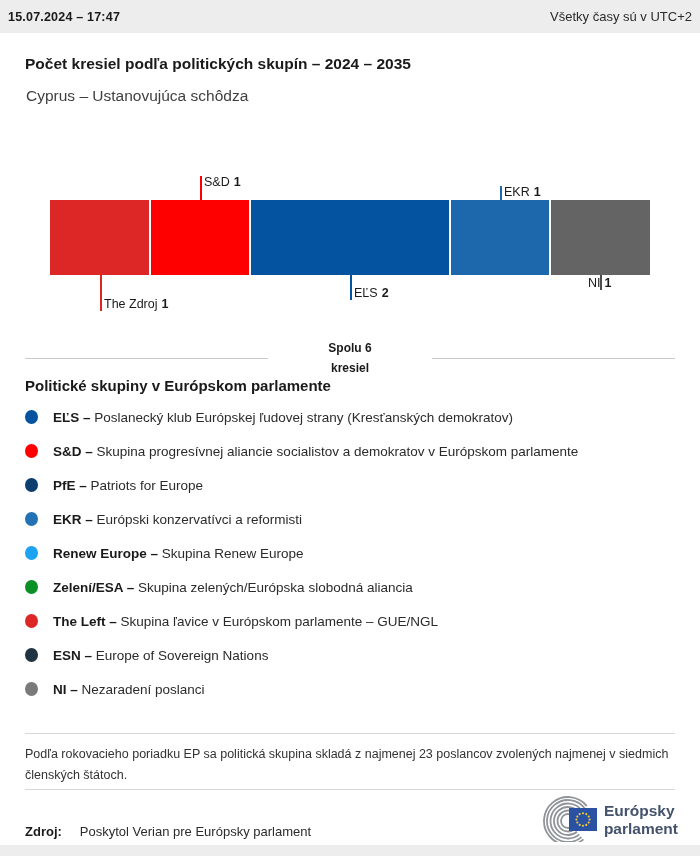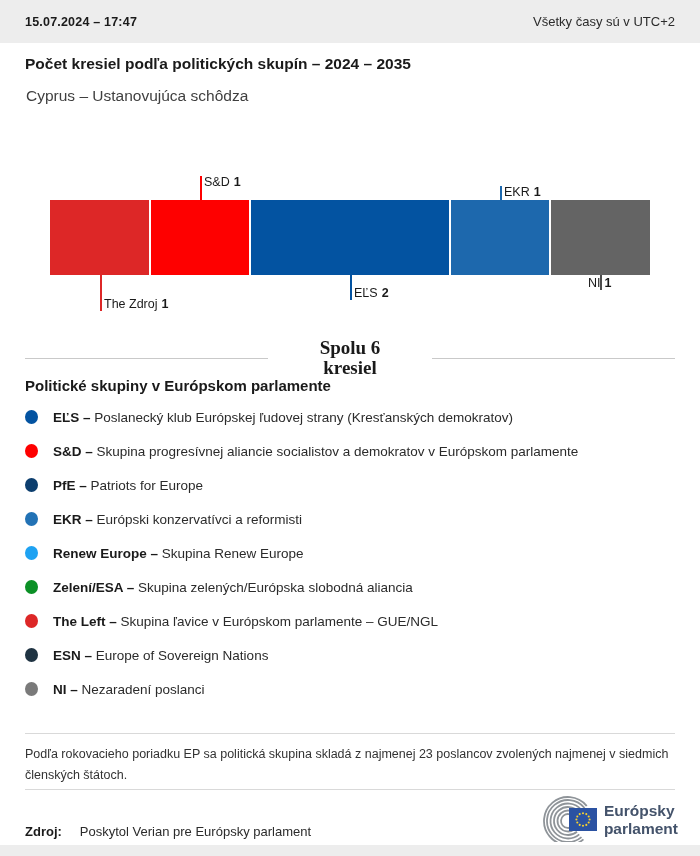--- a/index.html
+++ b/index.html
@@ -4,23 +4,23 @@
 <style>
   * { margin:0; padding:0; box-sizing:border-box; }
   html,body { background:#ffffff; }
   .page {
     position:relative; width:700px; height:856px; margin:0 auto;
     background:#ffffff; overflow:hidden;
     font-family:"Liberation Sans", sans-serif; color:#1a1a1a;
   }
   
   .topbar {
-    position:absolute; top:0; left:0; width:700px; height:43px;
+    position:absolute; top:0; left:0; width:700px; height:33px;
     background:#ededed; display:flex; justify-content:space-between; align-items:center;
-    padding:0 25px;
+    padding:0 8px;
   }
   .topbar .dt { font-size:12.5px; font-weight:700; letter-spacing:.2px; color:#1a1a1a; }
   .topbar .tz { font-size:13px; color:#2b2b2b; }
   
   .title    { position:absolute; left:25px; top:55px;  font-size:15.5px; font-weight:700; color:#1a1a1a; }
   .subtitle { position:absolute; left:26px; top:87px;  font-size:15.5px; font-weight:400; color:#3f3f3f; }
   
   .seat-bar {
     position:absolute; left:50px; top:200px; width:600px; height:75px;
     display:flex; gap:2px; background:#ffffff;
@@ -32,22 +32,22 @@
   }
   .callout-label b { font-weight:700; margin-left:4px; }
   
   .summary {
     position:absolute; left:25px; top:338px; width:650px; height:40px;
     display:flex; align-items:center; gap:12px;
   }
   .summary .rule { flex:1; height:1px; background:#c9c9c9; }
   .summary .text {
     width:140px; text-align:center;
-    font-family:Liberation Serif, serif; font-weight:700;
-    font-size:19px; line-height:20px; color:#1a1a1a;
+    font-family:Liberation Sans, sans-serif; font-weight:700;
+    font-size:12px; line-height:20px; color:#1a1a1a;
   }
   
   .legend-heading { position:absolute; left:25px; top:377px; font-size:15px; font-weight:700; color:#1a1a1a; }
   .legend { position:absolute; left:25px; top:400px; width:650px; }
   .legend-item { height:34px; display:flex; align-items:center; }
   .legend-dot { width:13px; height:14px; border-radius:50%; flex:0 0 13px; }
   .legend-text { margin-left:15px; font-size:13.5px; color:#2b2b2b; white-space:nowrap; }
   .legend-text b { color:#1a1a1a; font-weight:700; }
   
   .hr1 { position:absolute; left:25px; top:733px; width:650px; height:1px; background:#d9d9d9; }

